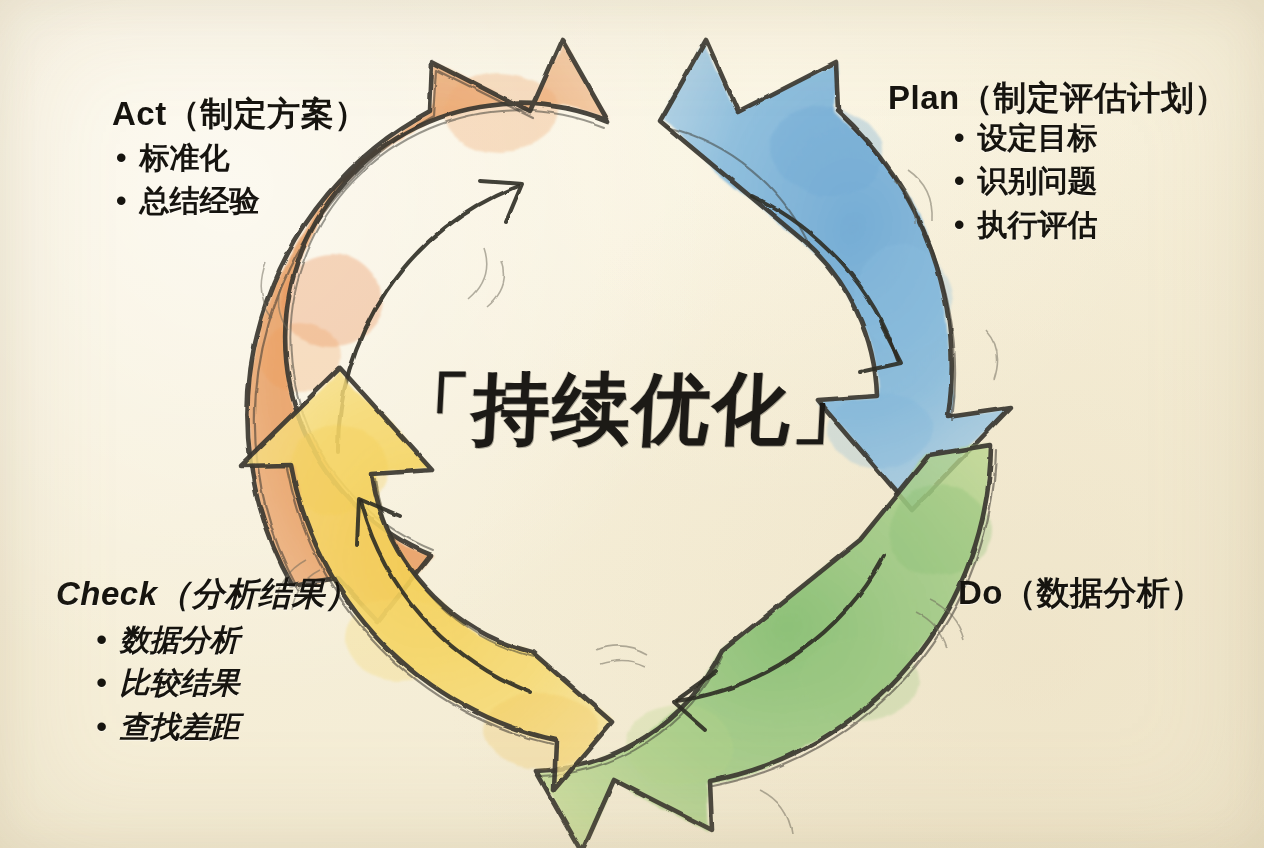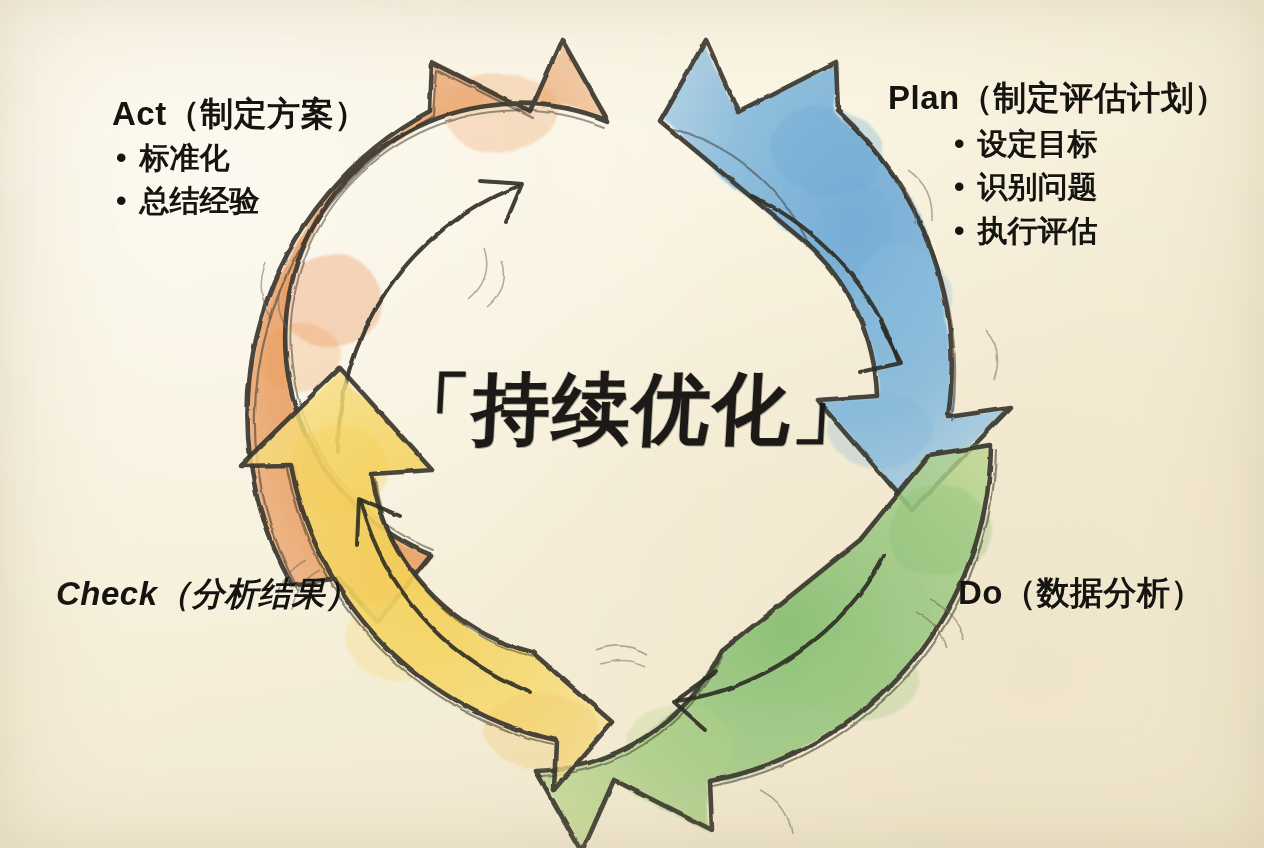--- a/index.html
+++ b/index.html
@@ -37,21 +37,21 @@
   .bullets{margin:0;padding:0;list-style:none;}
   .bullets li{
     font-size:30px;font-weight:700;line-height:1.44;white-space:nowrap;
     text-shadow:0 1px 0 rgba(255,255,255,.45);
   }
   .bullets li::before{content:"•";display:inline-block;width:.78em;}
 
   #block-act   {left:112px; top:96px;}
   #block-act .bullets{margin-left:4px;margin-top:4px;}
   #block-plan  {left:888px; top:80px;}
-  #block-plan .bullets{margin-left:66px;margin-top:6px;}
+  #block-plan .bullets{margin-left:66px;}
   #block-check {left:56px;  top:576px;font-style:italic;}
   #block-check .bullets{margin-left:40px;margin-top:6px;}
   #block-do    {left:958px; top:575px;}
   #block-do .bullets{margin-left:10px;margin-top:8px;}
 
   
   #center-title{
     position:absolute;left:0;top:358px;width:1264px;text-align:center;
     font-family:"DejaVu Serif","Liberation Serif",serif;
     font-size:78px;font-weight:700;color:#1c1a16;
@@ -302,20 +302,25 @@
     <div class="heading">Plan（制定评估计划）</div>
     <ul class="bullets">
       <li>设定目标</li>
       <li>识别问题</li>
       <li>执行评估</li>
     </ul>
   </div>
 
   <div class="block" id="block-check">
     <div class="heading">Check（分析结果）</div>
+    <ul class="bullets">
+      <li>数据分析</li>
+      <li>比较结果</li>
+      <li>查找差距</li>
+    </ul>
   </div>
 
   <div class="block" id="block-do">
     <div class="heading">Do（数据分析）</div>
   </div>
 
   <div class="vignette"></div>
 </div>
 
 </body></html>

